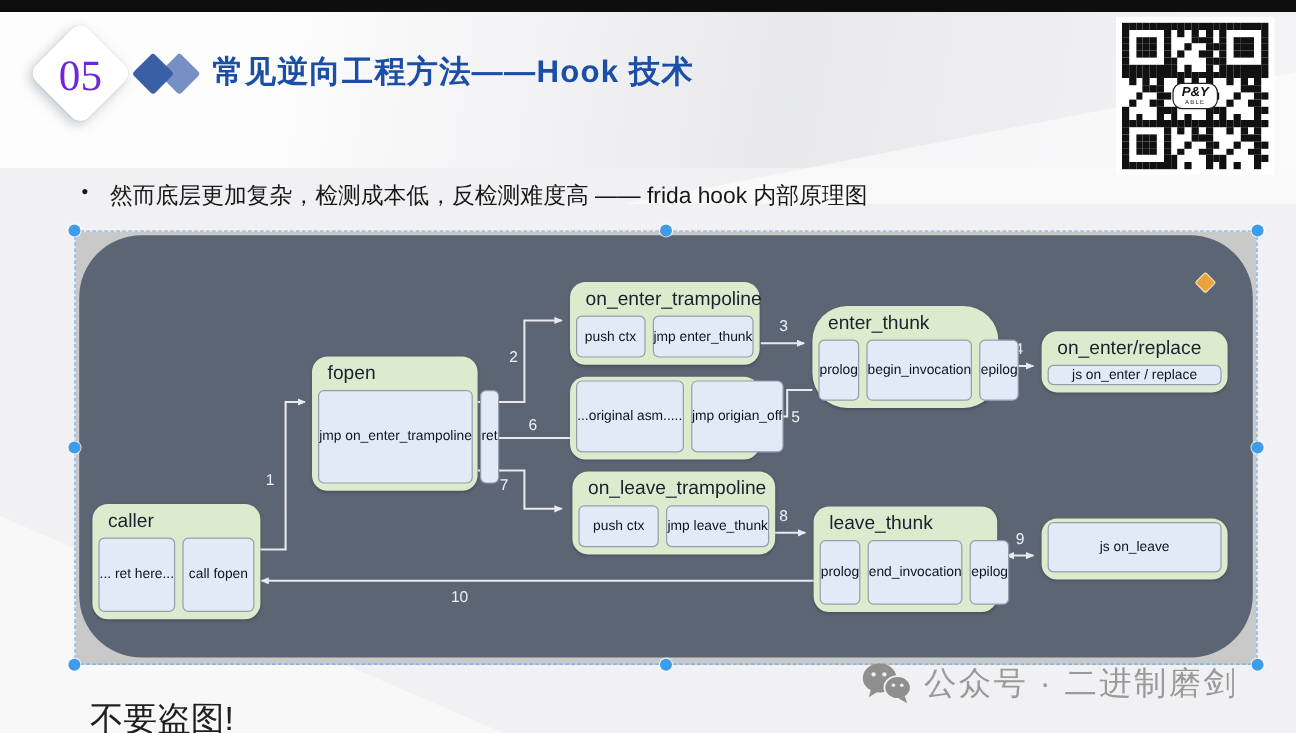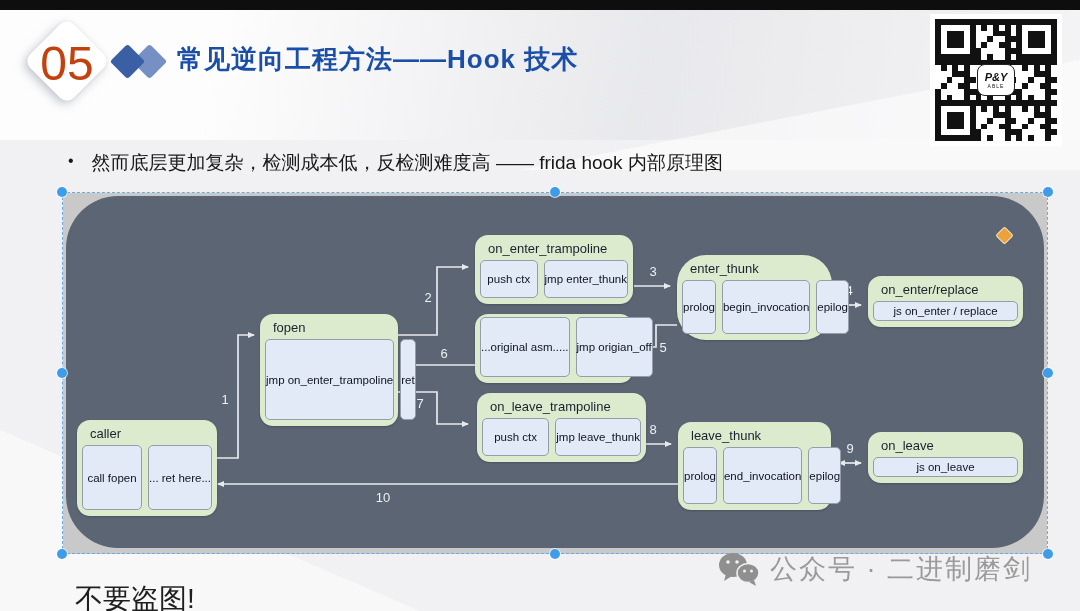--- a/index.html
+++ b/index.html
@@ -15,31 +15,31 @@
            background:rgba(255,255,255,.5); clip-path:polygon(0 0,100% 100%,0 100%); }
 
   #top-bar { position:absolute; left:0; top:0; width:1080px; height:10px; background:#0e0e0e; }
 
   
   #num-diamond { position:absolute; left:36px; top:30px; width:62px; height:62px; background:#ffffff;
                  transform:rotate(45deg); border-radius:10px;
                  box-shadow:0 4px 10px rgba(90,100,120,.35), 0 0 0 1px rgba(0,0,0,.03); }
   #slide-number { position:absolute; left:36px; top:34px; width:62px; height:58px;
                   display:flex; align-items:center; justify-content:center;
-                  font-size:48px; color:#c2410c; }
+                  font-size:36px; color:#6d28d9;font-family:Liberation Serif, serif; }
   .accent-diamond { position:absolute; width:25px; height:25px; transform:rotate(45deg); border-radius:3px; }
   #accent-dark  { left:115px; top:49px; background:#3a5fa5; z-index:2; }
   #accent-light { left:137px; top:49px; background:#7690c4; z-index:1; }
   #page-title { position:absolute; left:177px; top:42px; font-size:26px; font-weight:bold; color:#1b4ea6; letter-spacing:1px; }
 
   
   #qr-box { position:absolute; left:930px; top:14px; width:132px; height:132px; background:#ffffff; padding:5px; }
   #qr-grid { width:100%; height:100%; display:grid; grid-template-columns:repeat(21,1fr); grid-template-rows:repeat(21,1fr); }
   #qr-grid div.b { background:#111; }
-  #qr-badge { position:absolute; left:50%; top:50%; transform:translate(-50%,-50%); width:38px; height:32px;
+  #qr-badge { position:absolute; left:50%; top:50%; transform:translate(-50%,-50%); width:38px; height:22px;
               background:#fff; border:1.5px solid #222; border-radius:8px; display:flex; flex-direction:column;
               align-items:center; justify-content:center; }
   #qr-badge .t1 { font-size:11px; font-weight:bold; color:#111; font-style:italic; }
   #qr-badge .t2 { font-size:5px; letter-spacing:1px; color:#111; }
 
   
   #bullet-line { position:absolute; left:68px; top:150px; font-size:19px; color:#181818; display:flex; }
   #bullet-marker { margin-right:18px; font-size:16px; padding-top:2px; }
 
   
@@ -50,21 +50,21 @@
   .handle { position:absolute; width:10px; height:10px; border-radius:50%; background:#3f9ce8;
             box-shadow:0 0 0 1px rgba(255,255,255,.7); transform:translate(-50%,-50%); }
   #adjust-diamond { position:absolute; left:998px; top:229px; width:13px; height:13px; background:#eba23b;
                     transform:rotate(45deg); border:1px solid #f6e3c2; border-radius:2px; }
 
   #edges-svg { position:absolute; left:0; top:0; width:1080px; height:611px; pointer-events:none; }
   #edges-svg text { font-family:"Liberation Sans", sans-serif; font-size:13px; fill:#edeff3; }
 
   .node { position:absolute; background:#dceacd; border-radius:13px; padding:3px 5px 6px;
           display:flex; flex-direction:column; box-shadow:0 1px 2px rgba(20,30,40,.25); }
-  .node-title { font-size:13px; color:#1a2230; padding:3px 4px 4px 8px; white-space:nowrap; }
+  .node-title { font-size:16px; color:#1a2230; padding:3px 4px 4px 8px; white-space:nowrap; }
   .node-rows { display:flex; flex-direction:row; flex:1; gap:6px; }
   .node-row { flex:1; background:#e3eaf7; border:1px solid #969daa; border-radius:5px;
               display:flex; align-items:center; justify-content:center;
               font-size:11.5px; color:#0e1320; white-space:nowrap; min-height:16px; }
 
   
   #footer-note { position:absolute; left:75px; top:580px; font-size:28px; color:#1f1f1f; }
   #watermark { position:absolute; left:718px; top:551px; display:flex; align-items:center; gap:10px; color:#9a9a9a; }
   #watermark .wm-text { font-size:27px; letter-spacing:2px; }
 </style>
@@ -571,25 +571,25 @@
       <text x="850" y="453" text-anchor="middle">9</text>
       <path d="M 680 484 H 218" fill="none" stroke="#e7eaee" stroke-width="1.7" marker-end="url(#ah-end)"></path>
       <text x="383" y="502" text-anchor="middle">10</text>
     </g>
 </svg>
 
 <div id="node-layer">
     <div class="node" style="left: 77px; top: 420px; width: 140px; height: 96px;">
       <div class="node-title">caller</div>
       <div class="node-rows">
+        <div class="node-row">... ret here...</div>
         <div class="node-row">call fopen</div>
-        <div class="node-row">... ret here...</div>
-      </div>
-    </div>
-    <div class="node" style="left: 260px; top: 297px; width: 138px; height: 112px; margin-top: 17px;">
+      </div>
+    </div>
+    <div class="node" style="left: 260px; top: 297px; width: 138px; height: 112px;">
       <div class="node-title">fopen</div>
       <div class="node-rows">
         <div class="node-row">jmp on_enter_trampoline</div>
         <div class="node-row">ret</div>
       </div>
     </div>
     <div class="node" style="left: 475px; top: 235px; width: 158px; height: 69px;">
       <div class="node-title">on_enter_trampoline</div>
       <div class="node-rows">
         <div class="node-row">push ctx</div>
@@ -625,21 +625,20 @@
         <div class="node-row">epilog</div>
       </div>
     </div>
     <div class="node" style="left: 868px; top: 276px; width: 155px; height: 51px; justify-content: space-between;">
       <div class="node-title">on_enter/replace</div>
       <div class="node-rows">
         <div class="node-row">js on_enter / replace</div>
       </div>
     </div>
     <div class="node" style="left: 868px; top: 432px; width: 155px; height: 51px;">
-      <div class="node-title">on_leave</div>
       <div class="node-rows">
         <div class="node-row">js on_leave</div>
       </div>
     </div>
   </div>
 
 <div id="selection-border"></div>
 <div id="handle-layer">
     <div class="handle" style="left: 62px; top: 192px;"></div>
     <div class="handle" style="left: 555px; top: 192px;"></div>

